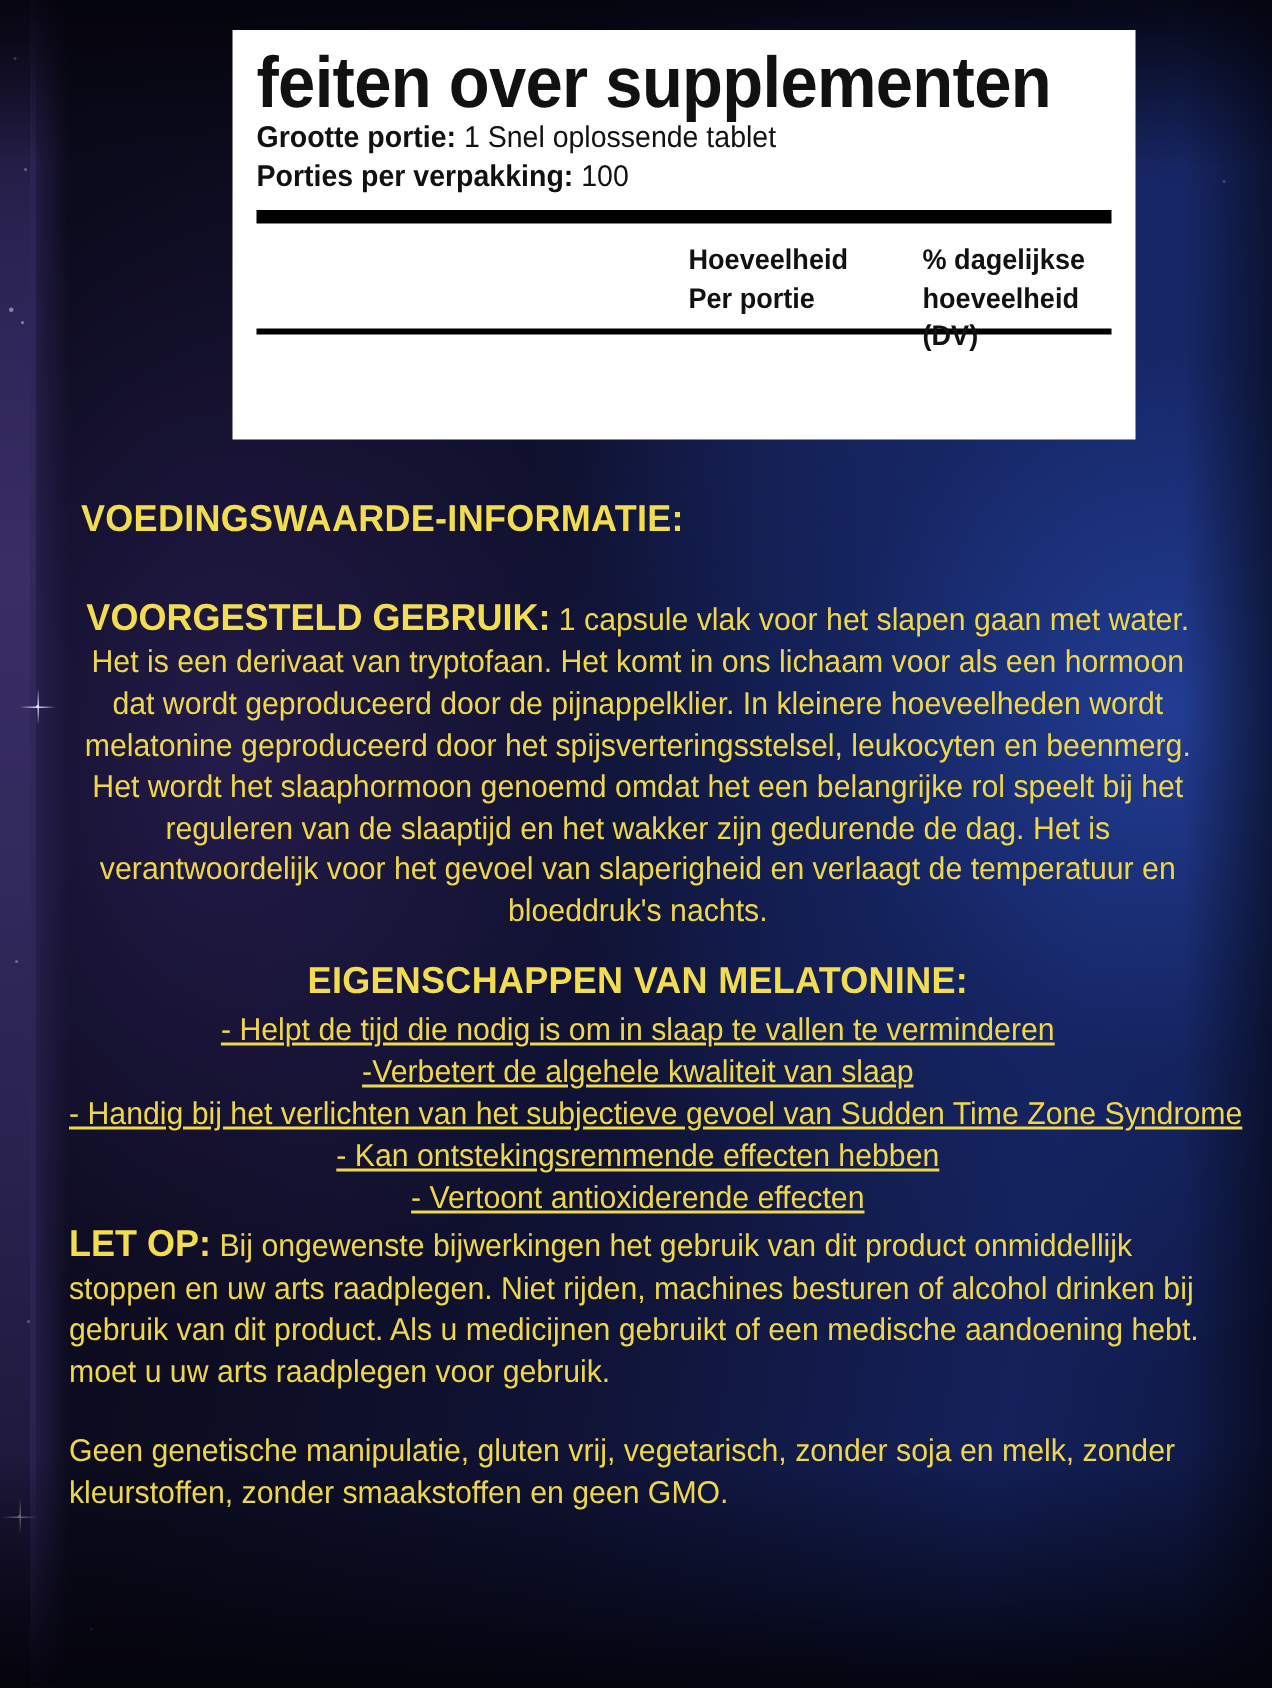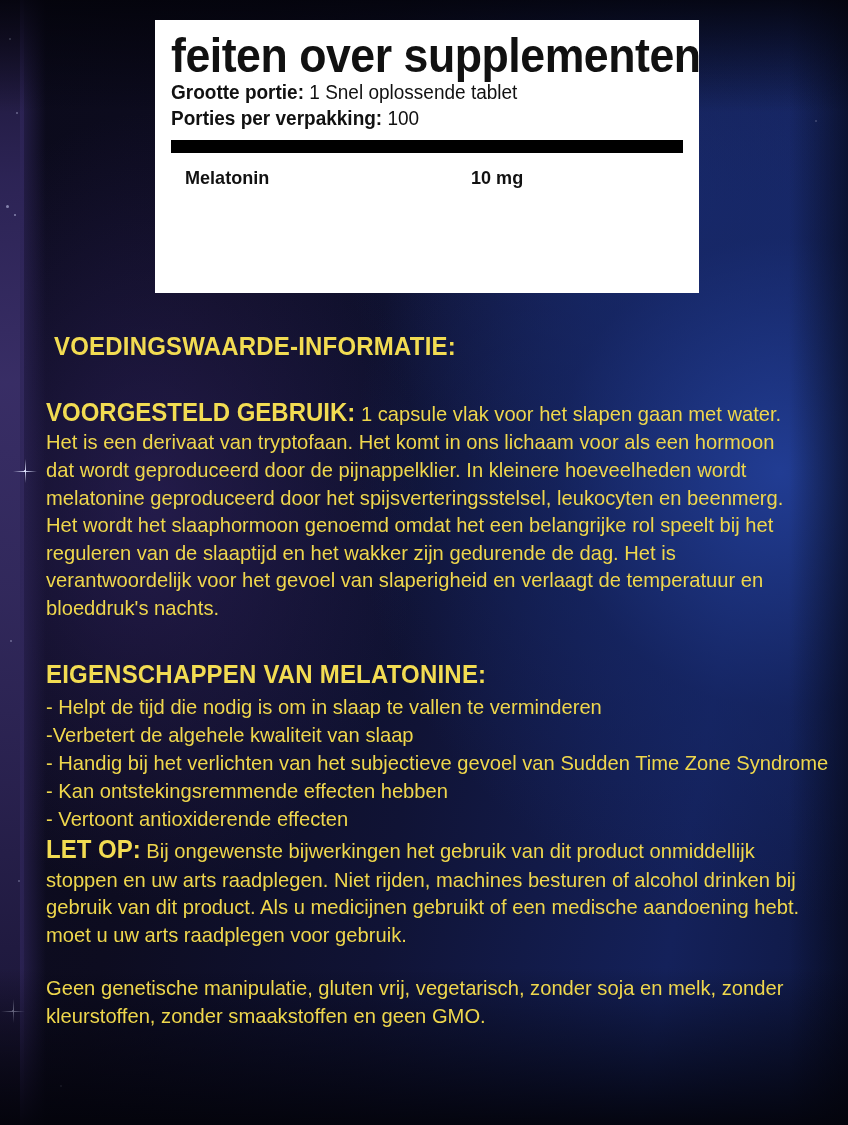--- a/index.html
+++ b/index.html
@@ -71,21 +71,21 @@
   }
   .sparkle::before { left: -11px; top: 0.5px; width: 24px; height: 1px; }
   .sparkle::after  { left: 0.5px; top: -11px; width: 1px; height: 24px;
                      background: linear-gradient(to bottom, rgba(200,205,255,0), #dfe3ff, rgba(200,205,255,0)); }
 
   
   .facts-panel {
     position: absolute;
     left: 155px;
     top: 20px;
-    width: 544px;
+    width: 602px;
     height: 273px;
     background: #ffffff;
     box-sizing: border-box;
     padding: 0 16px;
     overflow: hidden;
   }
 
   .facts-title {
     font-family: "Liberation Sans Narrow", "Liberation Sans", sans-serif;
     font-weight: 700;
@@ -195,33 +195,34 @@
     line-height: 1.315;
     color: #efd74c;
     transform: scaleX(0.96);
     transform-origin: left top;
   }
 
   .bullets {
     margin: 0;
     padding: 0;
     list-style: none;
+    text-decoration: underline;
   }
   .bullets li {
     font-size: 21px;
     line-height: 1.33;
     color: #efd74c;
     transform: scaleX(0.96);
     transform-origin: left center;
     white-space: nowrap;
   }
 
   .blk-ingredients { margin-top: 28px; }
-  .blk-usage       { margin-top: 34px; }
-  .blk-props       { margin-top: 38px; }
+  .blk-usage       { margin-top: 34px; text-align: center; }
+  .blk-props       { margin-top: 18px; text-align: center; }
   .blk-props .bullets { margin-top: 4px; }
   .blk-warning     { }
   .blk-claims      { margin-top: 26px; }
 </style>
 </head>
 <body>
 
 <div id="page">
 
   <div class="bg-base"></div>
@@ -251,28 +252,33 @@
       <span>1 Snel oplossende tablet</span>
     </div>
 
     <div class="facts-line">
       <b>Porties per verpakking:</b>
       <span>100</span>
     </div>
 
     <div class="rule-thick"></div>
 
+    <div class="facts-headrow">
+      <div class="facts-col amount">
+        <div>Hoeveelheid</div>
+        <div>Per portie</div>
+      </div>
+      <div class="facts-col dv">
+        <div>% dagelijkse</div>
+        <div>hoeveelheid (DV)</div>
+      </div>
+    </div>
 
     <div class="rule-mid"></div>
 
-    <div class="facts-row">
-      <div class="facts-cell name">Melatonin</div>
-      <div class="facts-cell amount">10 mg</div>
-      <div class="facts-cell dv">*</div>
-    </div>
 
   </div>
 
   <div class="content">
 
     <div class="sec-head indented">VOEDINGSWAARDE-INFORMATIE:</div>
 
 
     <div class="blk-usage">
       <div class="para">

